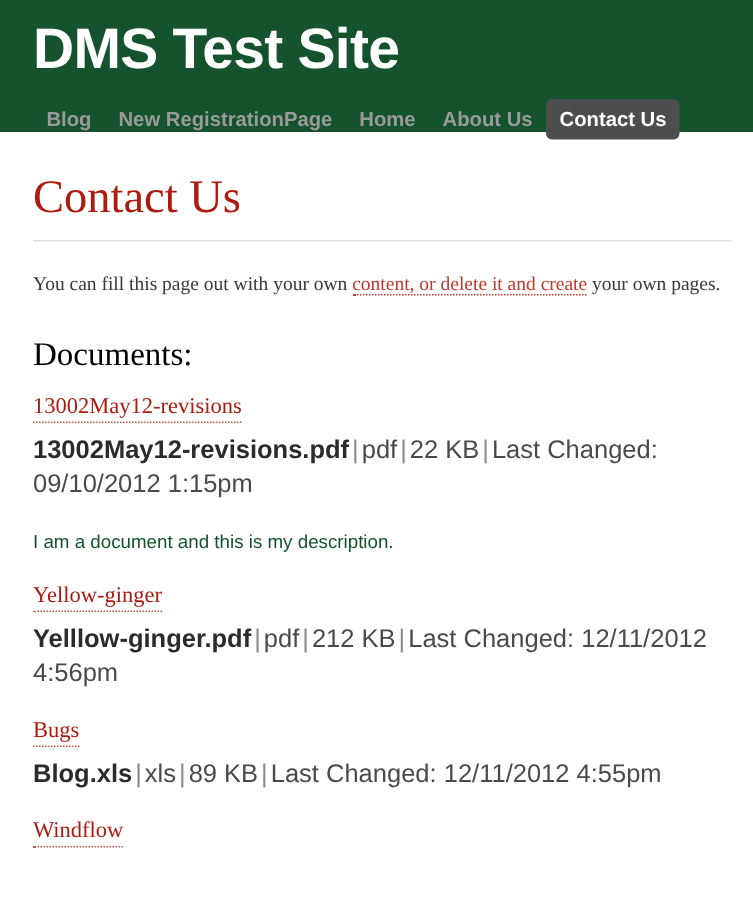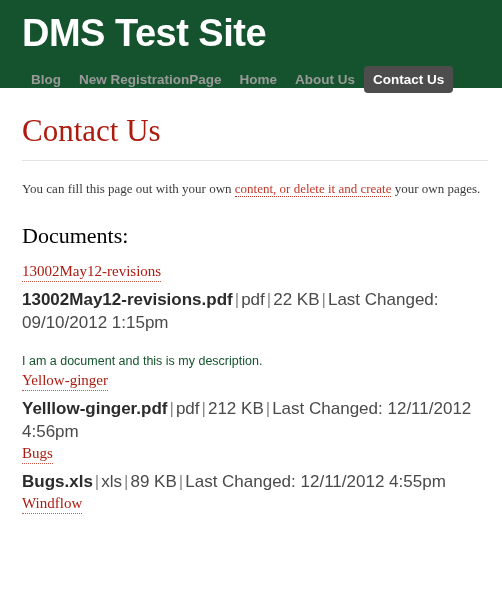--- a/index.html
+++ b/index.html
@@ -87,20 +87,21 @@
   .section-title {
     font-family: "Liberation Serif", serif;
     color: #000000;
     font-size: 22px;
     font-weight: normal;
     margin: 25px 0 0 0;
     line-height: 1.1;
   }
 
   .doc-item {
+    margin-top: 17px;
   }
   .doc-item.first {
     margin-top: 14px;
   }
   .doc-title {
     font-family: "Liberation Serif", serif;
     color: #ad1a0e;
     font-size: 15px;
     font-weight: normal;
     line-height: 1.15;
@@ -153,17 +154,17 @@
 
   <p class="intro">
     <span>You can fill this page out with your own </span><a class="inline-link" href="#">content, or delete it and create</a><span> your own pages.</span>
   </p>
 
   <h3 class="section-title">Documents:</h3>
 
   <div>
       <div class="doc-item first"><a class="doc-title" href="#">13002May12-revisions</a><div class="doc-meta"><span class="fname">13002May12-revisions.pdf</span><span class="sep">|</span><span>pdf</span><span class="sep">|</span><span>22 KB</span><span class="sep">|</span><span>Last Changed:</span> <span>09/10/2012 1:15pm</span></div><div class="doc-desc">I am a document and this is my description.</div></div>
       <div class="doc-item"><a class="doc-title" href="#">Yellow-ginger</a><div class="doc-meta"><span class="fname">Yelllow-ginger.pdf</span><span class="sep">|</span><span>pdf</span><span class="sep">|</span><span>212 KB</span><span class="sep">|</span><span>Last Changed:</span> <span>12/11/2012 4:56pm</span></div></div>
-      <div class="doc-item"><a class="doc-title" href="#">Bugs</a><div class="doc-meta"><span class="fname">Bugs.xls</span><span class="sep">|</span><span>xls</span><span class="sep">|</span><span>89 KB</span><span class="sep">|</span><span>Last Changed:</span> <span>12/11/2012 4:55pm</span></div></div>
+      <div class="doc-item"><a class="doc-title" href="#">Bugs</a><div class="doc-meta"><span class="fname">Blog.xls</span><span class="sep">|</span><span>xls</span><span class="sep">|</span><span>89 KB</span><span class="sep">|</span><span>Last Changed:</span> <span>12/11/2012 4:55pm</span></div></div>
       <div class="doc-item"><a class="doc-title" href="#">Windflow</a></div>
     </div>
 
 </div>
 
 </body></html>

